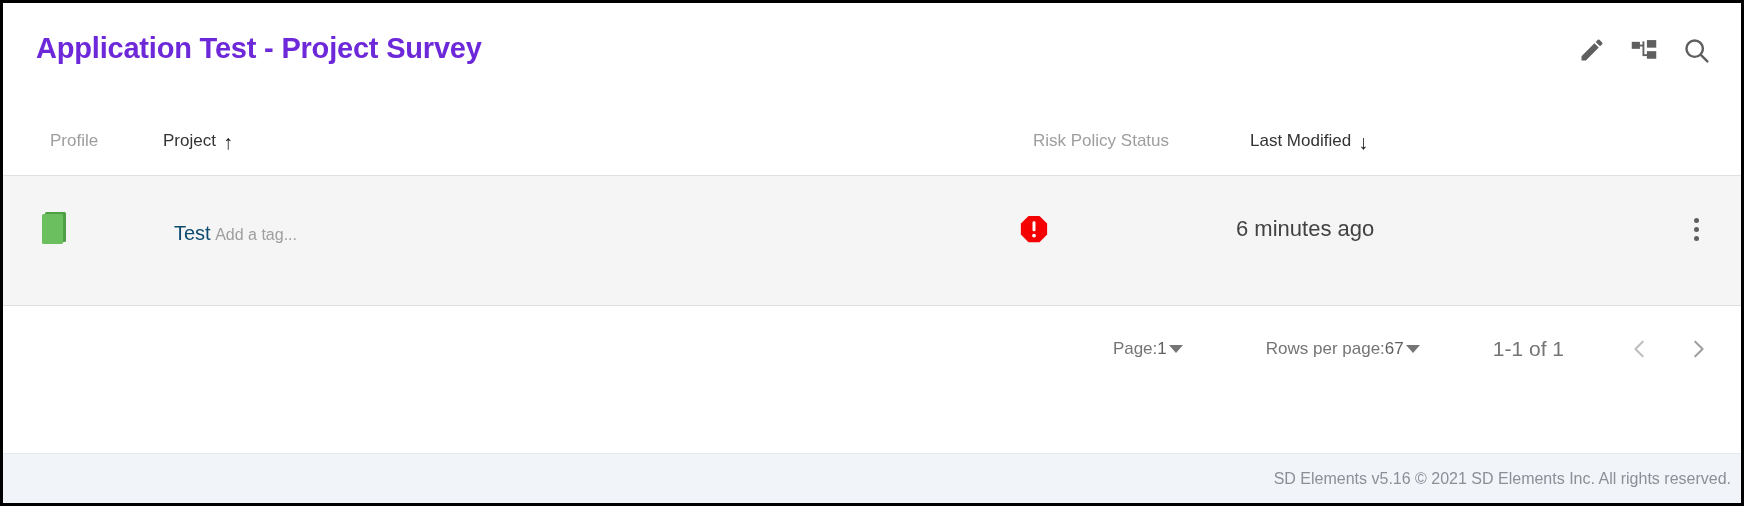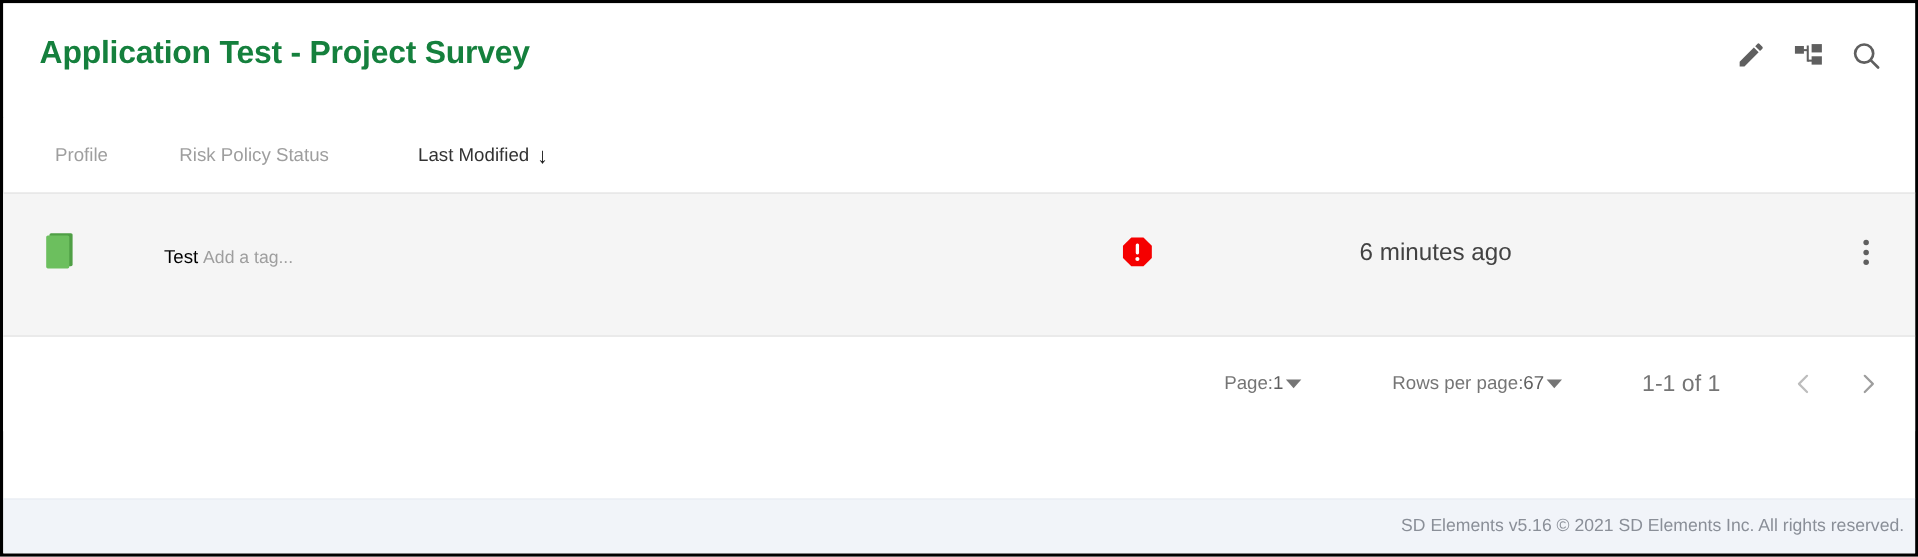--- a/index.html
+++ b/index.html
@@ -32,21 +32,21 @@
     flex: 0 0 104px;
     display: flex;
     align-items: flex-start;
     justify-content: space-between;
     padding: 30px 30px 0 33px;
     background: #ffffff;
   }
   .page-title {
     font-size: 29px;
     font-weight: bold;
-    color: #15803d;
+    color: #6d28d9;
     letter-spacing: -0.2px;
     line-height: 1.1;
     white-space: nowrap;
   }
   .header-actions {
     display: flex;
     align-items: center;
     gap: 22px;
     padding-top: 2px;
   }
@@ -115,26 +115,27 @@
   .td-modified { width: 280px; padding-top: 14px; }
   .td-actions  { flex: 1 1 auto; display: flex; justify-content: flex-end; padding-right: 33px; padding-top: 12px; }
 
   .profile-icon-wrap {
     width: 40px;
     height: 48px;
     position: relative;
     margin-top: 4px;
   }
   .project-link {
-    font-size: 17px;
-    color: #000000;
+    font-size: 20px;
+    color: #0c4a6e;
     text-decoration: none;
     cursor: pointer;
     display: inline-block;
     padding-top: 13px;
+    margin-left: 25px;
   }
   .tag-placeholder {
     font-size: 16px;
     color: #9e9e9e;
     margin-top: 24px;
     cursor: pointer;
     display: inline-block;
   }
   .modified-text {
     font-size: 22px;
@@ -253,20 +254,24 @@
       </div>
 
     </div>
   </div>
 
   <div class="table-area">
 
     <div class="table-head">
       <div class="th th-profile">
         <span>Profile</span>
+      </div>
+      <div class="th th-project sorted">
+        <span>Project</span>
+        <span class="sort-arrow">↑</span>
       </div>
       <div class="th th-risk">
         <span>Risk Policy Status</span>
       </div>
       <div class="th th-modified sorted">
         <span>Last Modified</span>
         <span class="sort-arrow">↓</span>
       </div>
     </div>
 

